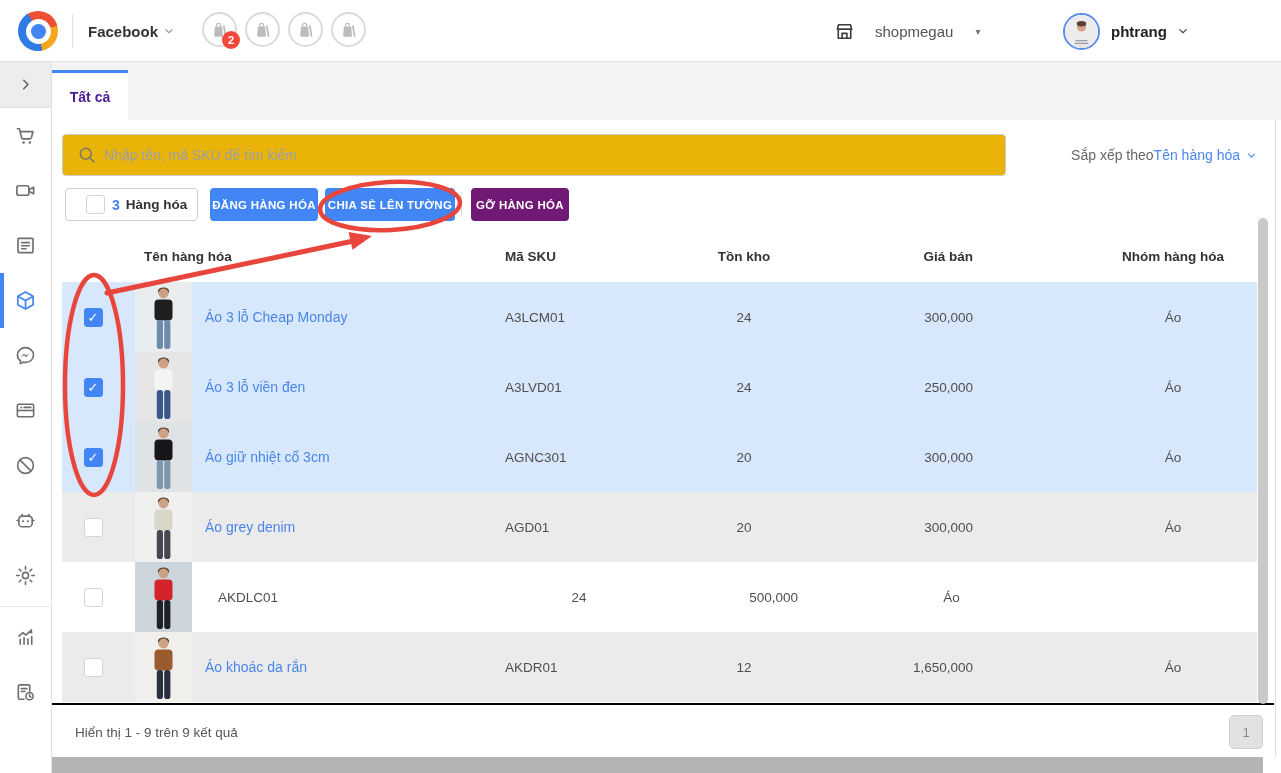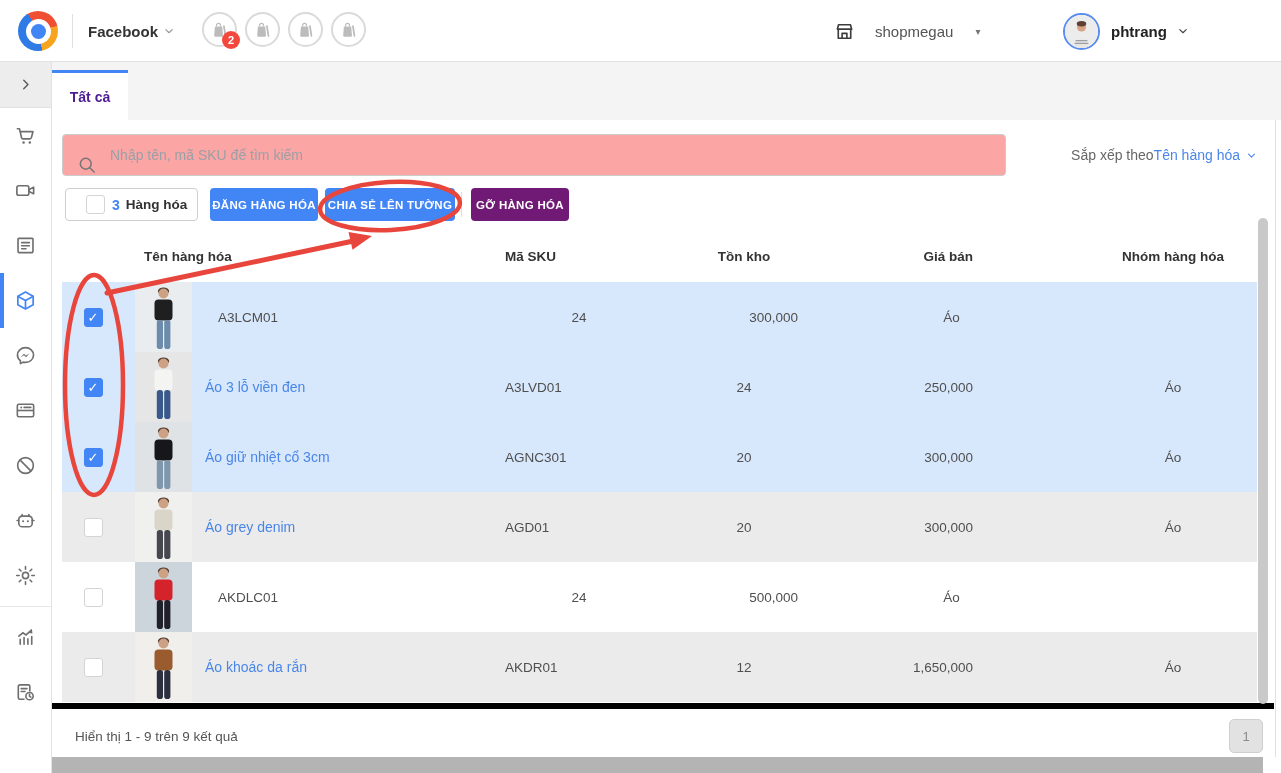--- a/index.html
+++ b/index.html
@@ -51,22 +51,22 @@
   .sb-item.active::before { content:""; position:absolute; left:0; top:0; width:4px; height:100%; background:#4285f4; }
   .sb-div { height:1px; background:#e8e8e8; margin:3px 0; }
 
   
   .tabbar { position:absolute; left:52px; top:62px; width:1229px; height:58px; background:#f4f4f4; }
   .tab { position:absolute; left:0; bottom:0; width:76px; height:50px; background:#fff;
          border-top:3px solid #4285f4; display:flex; align-items:center; justify-content:center; cursor:pointer; }
   .tab span { color:#4c1d95; font-size:14px; font-weight:bold;text-align:center; }
 
   
-  .searchbox { position:absolute; left:62px; top:134px; width:944px; height:42px; background:#fca5a5;
-               border:1px solid #ccc; border-radius:4px; display:flex; align-items:flex-end; padding-left:14px; gap:13px; }
+  .searchbox { position:absolute; left:62px; top:134px; width:944px; height:42px; background:#eab308;
+               border:1px solid #ccc; border-radius:4px; display:flex; align-items:center; padding-left:14px; gap:7px; }
   .sicon { width:20px; height:20px; color:#757575; flex:none; }
   .sinput { flex:1; border:none; outline:none; background:transparent; font-size:14px; color:#333;
             font-family:inherit; height:100%; }
   .sinput::placeholder { color:#9aa0a6; }
   .sortbox { position:absolute; right:23px; top:134px; height:42px; display:flex; align-items:center; gap:0; }
   .sort-label { font-size:14px; color:#666; }
   .sort-value { display:flex; align-items:center; gap:5px; cursor:pointer; }
   .sort-value span { font-size:14px; color:#4a86e8; }
 
   
@@ -105,21 +105,21 @@
   .photo svg { display:block; }
   .c-name { padding-left:8px; }
   .pname { color:#4a86e8; font-size:14px; cursor:pointer; }
   .c-sku { padding-left:21px; color:#4f4f4f; font-size:13.5px; }
   .c-stock { text-align:center; color:#4f4f4f; font-size:13.5px; }
   .c-price { text-align:right; padding-right:16px; color:#4f4f4f; font-size:13.5px; }
   .c-group { padding-left:100px; text-align:center; color:#4f4f4f; font-size:13.5px; }
 
   
   .footer { position:absolute; left:52px; top:703px; width:1222px; height:56px; background:#fff;
-            border-top:6px solid #000000; }
+            border-top:2px solid #000000; }
   .fsum { position:absolute; left:23px; top:0; height:54px; display:flex; align-items:center;
           font-size:13.5px; color:#555; }
   .pagebtn { position:absolute; left:1177px; top:10px; width:34px; height:34px; background:#e2e2e2;
              border:1px solid #cfcfcf; border-radius:5px; color:#8a8a8a; font-size:13px;
              font-family:inherit; cursor:pointer; }
 
   
   .bottomstrip { position:absolute; left:52px; top:757px; width:1211px; height:16px; background:#b4b4b4; }
   .hairline { position:absolute; left:1275px; top:120px; width:1px; height:637px; background:#e0e0e0; }
   .vscroll { position:absolute; left:1258px; top:218px; width:10px; height:486px; background:#c9c9c9;
@@ -390,20 +390,21 @@
             <svg viewBox="0 0 57 70" width="57" height="70">
               <rect width="57" height="70" fill="#e9edf0"></rect>
               <ellipse cx="28.5" cy="9" rx="5.6" ry="3.6" fill="#4f382b"></ellipse>
               <circle cx="28.5" cy="11.5" r="5" fill="#cda183"></circle>
               <rect x="19.5" y="17.5" width="18" height="21" rx="4" fill="#1f1f1f"></rect>
               <rect x="21.8" y="38" width="6.2" height="29" rx="2.8" fill="#6d8cab"></rect>
               <rect x="29.2" y="38" width="6.2" height="29" rx="2.8" fill="#6d8cab"></rect>
             </svg>
           </span>
         </div>
+    <div class="c-name"><span class="pname">Áo 3 lỗ Cheap Monday</span></div>
     <div class="c-sku">A3LCM01</div>
     <div class="c-stock">24</div>
     <div class="c-price">300,000</div>
     <div class="c-group">Áo</div>
   </div>
 
   <div class="trow sel">
     <div class="c-check">
           <span class="cb checked"></span>
         </div>

